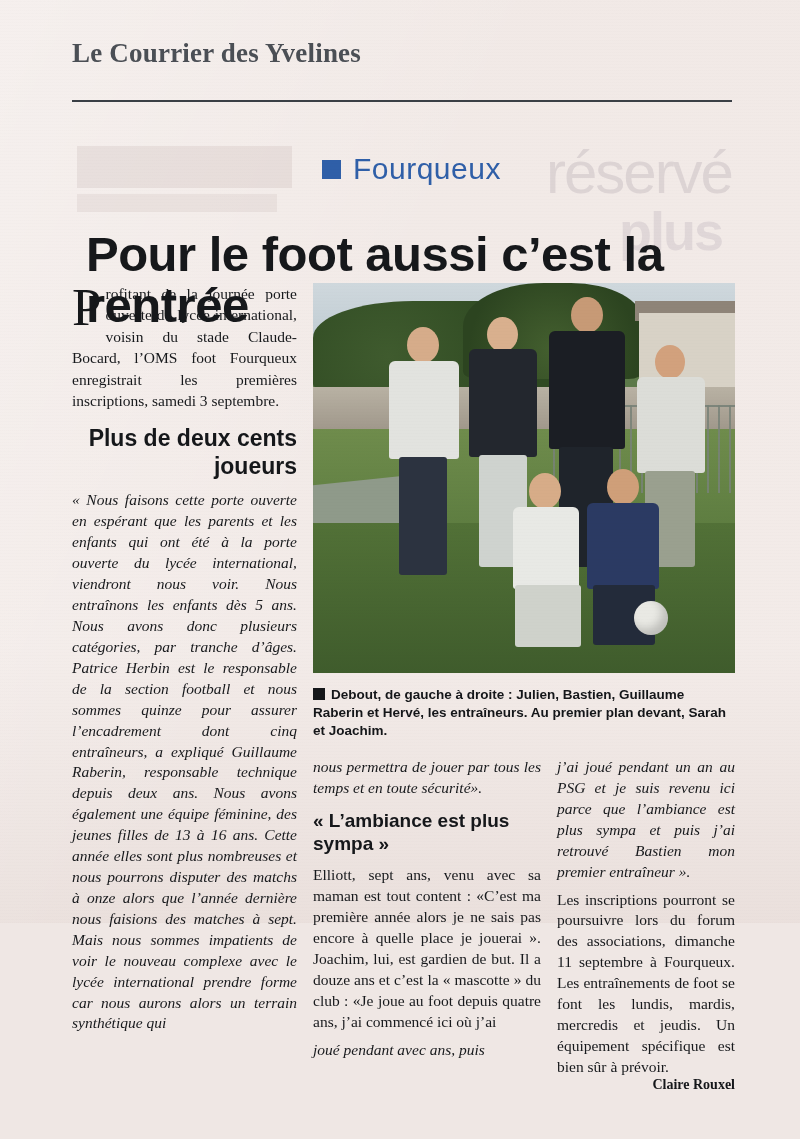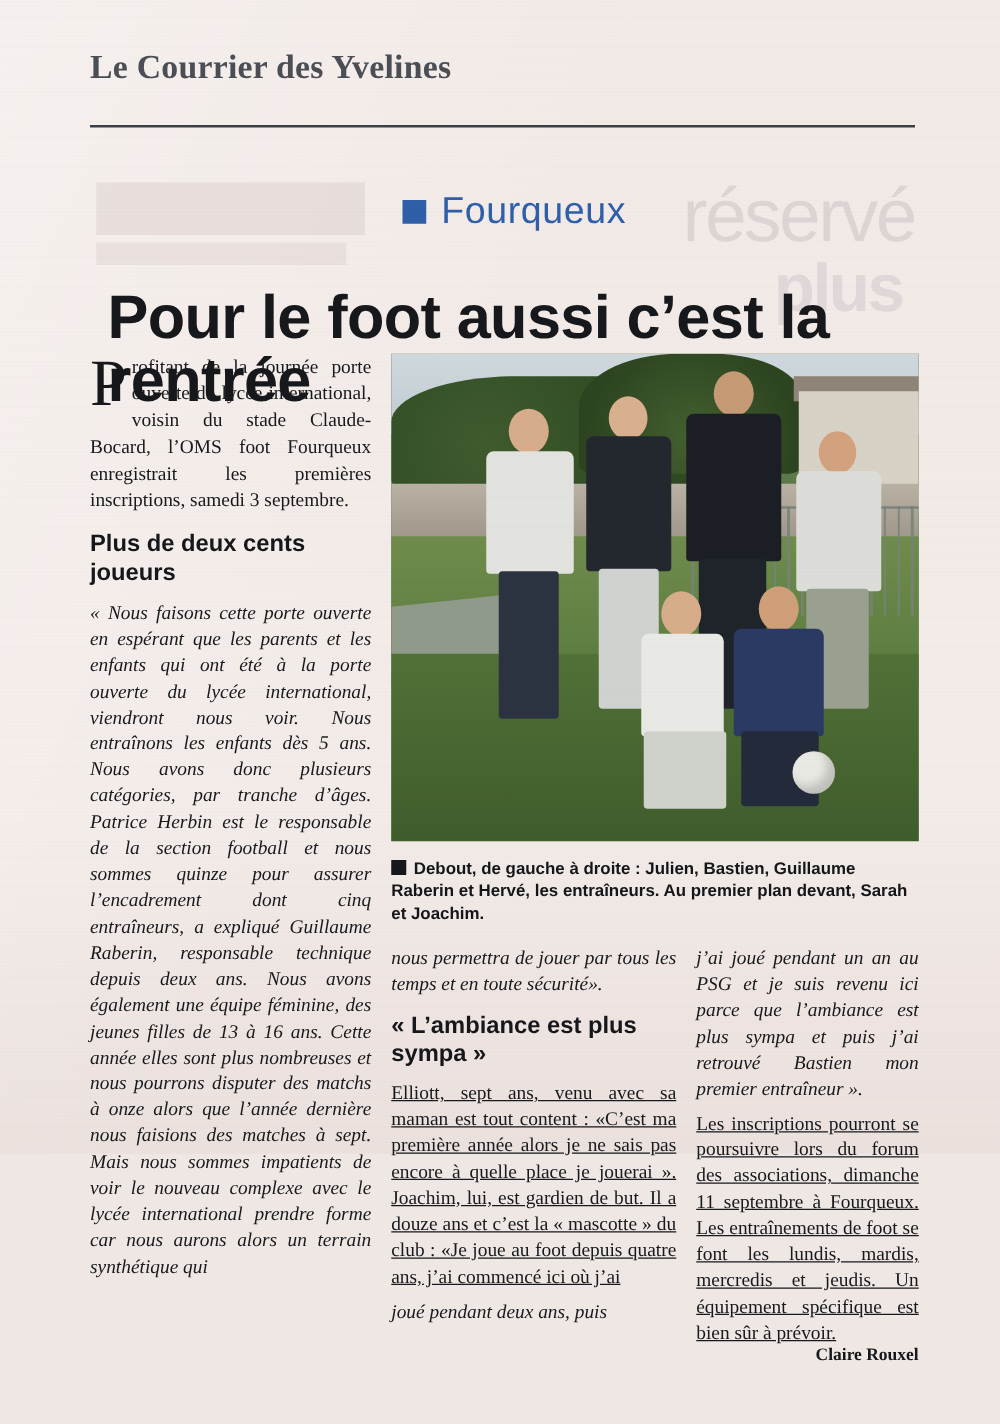--- a/index.html
+++ b/index.html
@@ -155,24 +155,24 @@
     line-height: 0.82;
     font-family: "Liberation Serif", serif;
     font-weight: normal;
     padding: 3px 4px 0 0;
     color: #15171a;
   }
 
   .subhead {
     font-family: "Liberation Sans", sans-serif;
     font-weight: bold;
-    font-size: 19px;
+    font-size: 23px;
     line-height: 1.2;
     color: #15171a;
-    text-align: left;
+    text-align: right;
     margin: 6px 0 10px 0;
   }
   .subhead2 {
     font-family: "Liberation Sans", sans-serif;
     font-weight: bold;
     font-size: 19px;
     line-height: 1.22;
     color: #15171a;
     text-align: left;
     margin: 10px 0 10px 0;
@@ -187,21 +187,20 @@
     text-align: justify;
     margin: 0 0 7px 0;
   }
   p.rom {
     font-family: "Liberation Serif", serif;
     font-size: 15.5px;
     line-height: 1.35;
     color: #17191c;
     text-align: justify;
     margin: 0 0 7px 0;
-    text-decoration: underline;
   }
 
   
   .photo {
     position: absolute;
     left: 313px;
     top: 283px;
     width: 422px;
     height: 390px;
     overflow: hidden;
@@ -373,21 +372,21 @@
   <div class="col-left">
     <p class="dropcap-para"><span class="dc">P</span><span>rofitant de la journée porte ouverte du lycée international, voisin du stade Claude-Bocard, l’OMS foot Fourqueux enregistrait les premières inscriptions, samedi 3 septembre.</span></p>
     <div class="subhead">Plus de deux cents joueurs</div>
     <p class="it">« Nous faisons cette porte ouverte en espérant que les parents et les enfants qui ont été à la porte ouverte du lycée international, viendront nous voir. Nous entraînons les enfants dès 5 ans. Nous avons donc plusieurs catégories, par tranche d’âges. Patrice Herbin est le responsable de la section football et nous sommes quinze pour assurer l’encadrement dont cinq entraîneurs, a expliqué Guillaume Raberin, responsable technique depuis deux ans. Nous avons également une équipe féminine, des jeunes filles de 13 à 16 ans. Cette année elles sont plus nombreuses et nous pourrons disputer des matchs à onze alors que l’année dernière nous faisions des matches à sept. Mais nous sommes impatients de voir le nouveau complexe avec le lycée international prendre forme car nous aurons alors un terrain synthétique qui</p>
   </div>
 
   <div class="col-mid">
     <p class="it">nous permettra de jouer par tous les temps et en toute sécurité».</p>
     <div class="subhead2">« L’ambiance est plus sympa »</div>
     <p class="rom">Elliott, sept ans, venu avec sa maman est tout content : «C’est ma première année alors je ne sais pas encore à quelle place je jouerai ». Joachim, lui, est gardien de but. Il a douze ans et c’est la « mascotte » du club : «Je joue au foot depuis quatre ans, j’ai commencé ici où j’ai</p>
-    <p class="it">joué pendant deux ans, puis</p>
+    <p class="it">joué pendant avec ans, puis</p>
   </div>
 
   <div class="col-right">
     <p class="it">j’ai joué pendant un an au PSG et je suis revenu ici parce que l’ambiance est plus sympa et puis j’ai retrouvé Bastien mon premier entraîneur ».</p>
     <p class="rom">Les inscriptions pourront se poursuivre lors du forum des associations, dimanche 11 septembre à Fourqueux. Les entraînements de foot se font les lundis, mardis, mercredis et jeudis. Un équipement spécifique est bien sûr à prévoir.</p>
   </div>
 
   <div class="byline">Claire Rouxel</div>
 </div>
 

